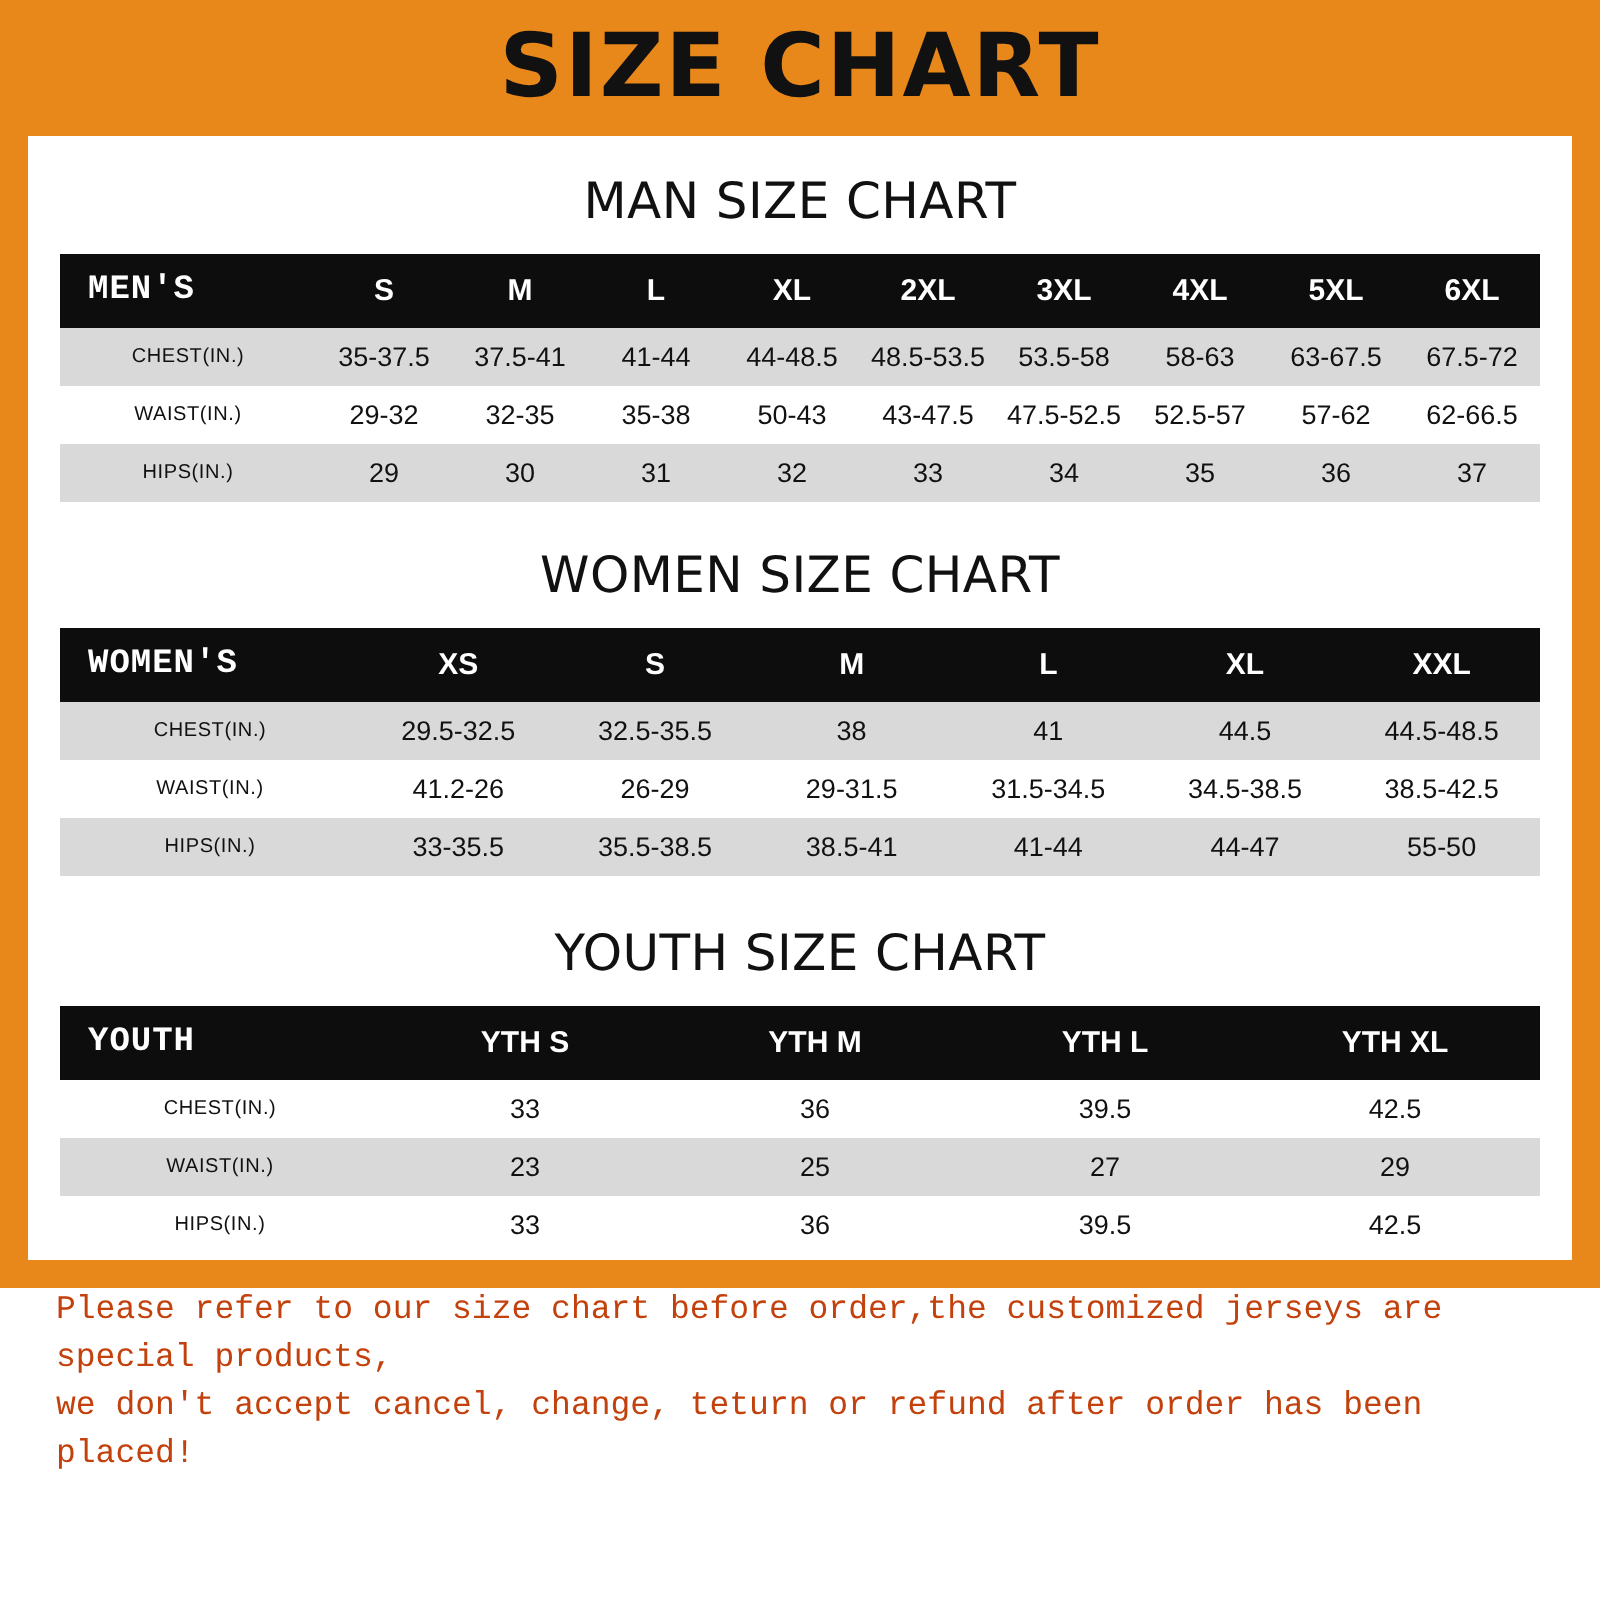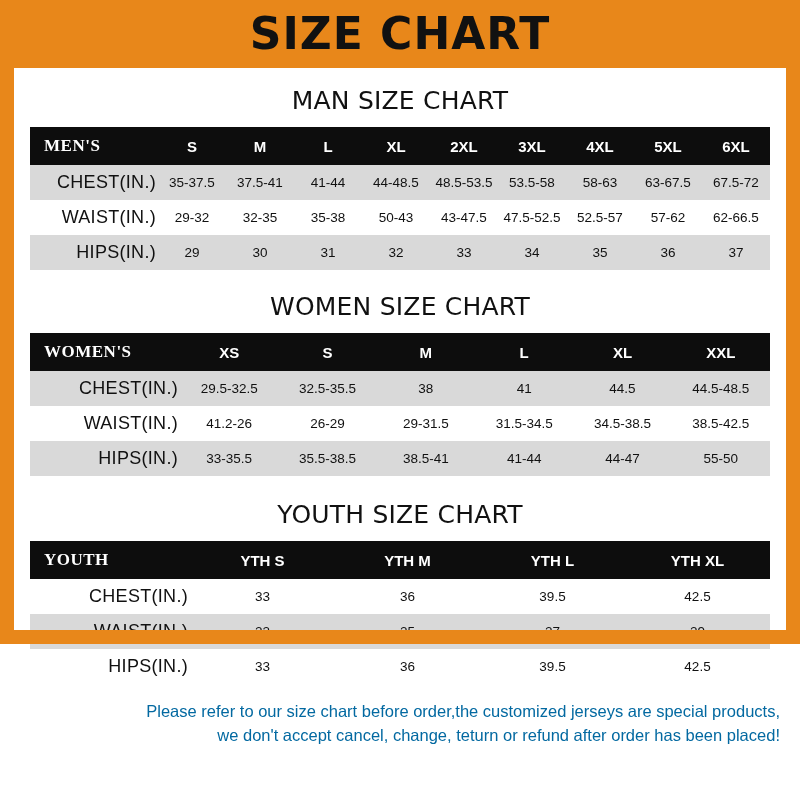--- a/index.html
+++ b/index.html
@@ -67,50 +67,49 @@
   table.chart thead th {
     background: #0d0d0d;
     color: #ffffff;
     font-size: 15px;
     font-weight: bold;
     padding: 9px 2px;
   }
   table.chart thead th.label-col {
     text-align: left;
     padding-left: 14px;
-    font-family: Liberation Serif, serif;
+    font-family: Liberation Mono, monospace;
     font-size: 17px;
     letter-spacing: 0.5px;
   }
   table.chart tbody td {
     font-size: 13.5px;
     color: #111111;
     padding: 7px 2px;
   }
   table.chart tbody td.label-col {
-    font-size: 18px;
+    font-size: 10px;
     letter-spacing: 0.3px;
-    text-align: right;
   }
   table.chart tbody tr.odd td { background: #d9d9d9; }
   table.chart tbody tr.even td { background: #ffffff; }
 
   
   .men-col-0 { width: 128px; }
   .women-col-0 { width: 150px; }
   .youth-col-0 { width: 160px; }
 
   .notice {
     margin: 16px auto 0;
     width: 752px;
-    text-align: right;
-    color: #0369a1;
+    text-align: left;
+    color: #c2410c;
     font-size: 16.5px;
     line-height: 1.45;
-    font-family: Liberation Sans, sans-serif;
+    font-family: Liberation Mono, monospace;
   }
   .notice .line { display: block; }
   .bottom-bar {
     position: absolute;
     left: 0;
     right: 0;
     bottom: 0;
     height: 14px;
     background: #E8871A;
   }

